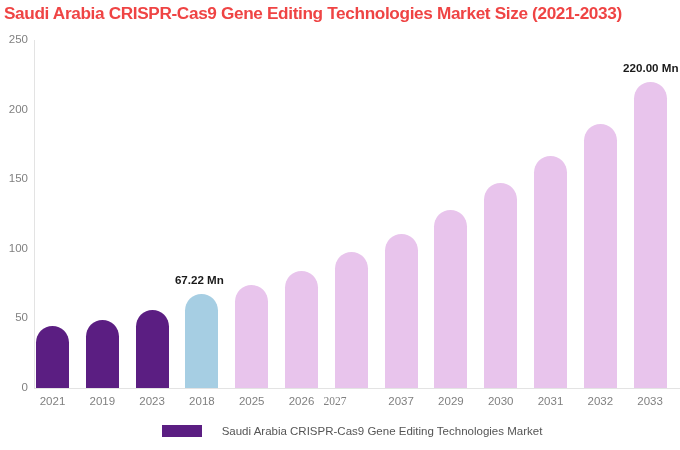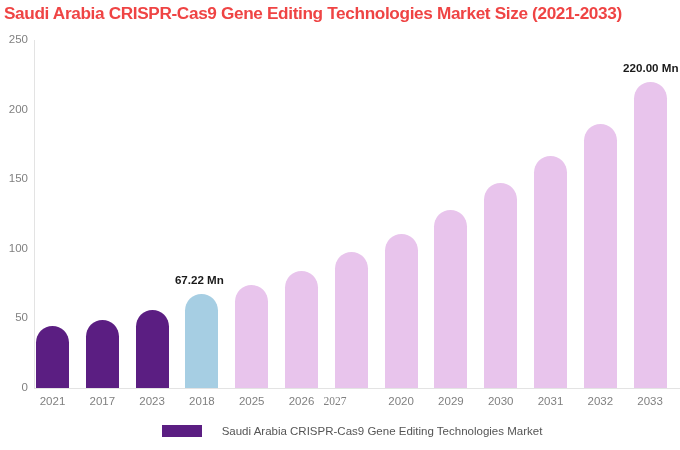--- a/index.html
+++ b/index.html
@@ -163,27 +163,27 @@
         <div class="bar" style="left: 400.4px; width: 33px; height: 178.176px; background: rgb(232, 196, 236);"></div>
         <div class="bar" style="left: 450.2px; width: 33px; height: 204.624px; background: rgb(232, 196, 236);"></div>
         <div class="bar" style="left: 500px; width: 33px; height: 232.464px; background: rgb(232, 196, 236);"></div>
         <div class="bar" style="left: 549.8px; width: 33px; height: 264.48px; background: rgb(232, 196, 236);"></div>
         <div class="bar" style="left: 599.6px; width: 33px; height: 306.24px; background: rgb(232, 196, 236);"></div>
       </div>
   </div>
 
   <div id="xtick-layer">
       <div class="xtick" style="left: 22.5px; width: 60px;">2021</div>
-      <div class="xtick" style="left: 72.3px; width: 60px;">2017</div>
+      <div class="xtick" style="left: 72.3px; width: 60px;">2019</div>
       <div class="xtick" style="left: 122.1px; width: 60px;">2023</div>
       <div class="xtick" style="left: 171.9px; width: 60px;">2018</div>
       <div class="xtick" style="left: 221.7px; width: 60px;">2025</div>
       <div class="xtick" style="left: 271.5px; width: 60px;">2026</div>
       <div class="xtick" style="left: 305px; width: 60px; font-family: Liberation Serif, serif;">2027</div>
-      <div class="xtick" style="left: 371.1px; width: 60px;">2020</div>
+      <div class="xtick" style="left: 371.1px; width: 60px;">2037</div>
       <div class="xtick" style="left: 420.9px; width: 60px;">2029</div>
       <div class="xtick" style="left: 470.7px; width: 60px;">2030</div>
       <div class="xtick" style="left: 520.5px; width: 60px;">2031</div>
       <div class="xtick" style="left: 570.3px; width: 60px;">2032</div>
       <div class="xtick" style="left: 620.1px; width: 60px;">2033</div>
     </div>
   <div id="label-layer">
       <div class="data-label" style="top: 274.43px; left: 174.9px;">67.22 Mn</div>
       <div class="data-label" style="top: 61.76px; left: 623.1px;">220.00 Mn</div>
     </div>

